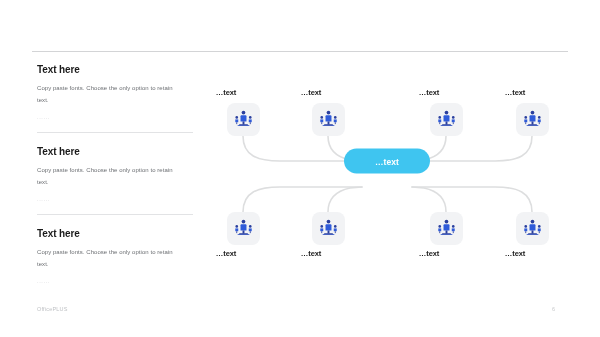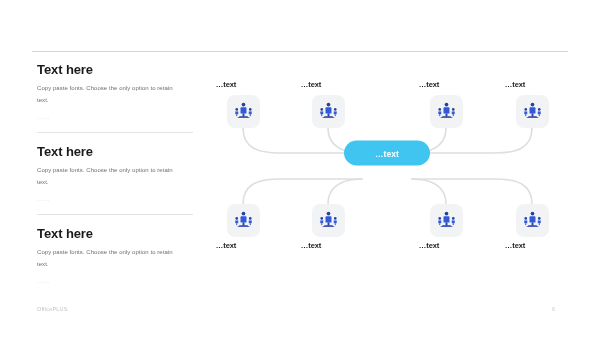--- a/index.html
+++ b/index.html
@@ -9,30 +9,30 @@
 
   .slide{position:absolute;inset:0;background:#fff;}
 
   
   .top-rule{position:absolute;left:32px;top:51px;width:536px;height:1px;
             background:#d3d4d6;}
 
   
   .left-col{position:absolute;left:37px;top:63px;width:156px;}
   .txtblock{position:relative;}
-  .txtblock .hd{font-size:13px;font-weight:bold;color:#1b1b1b;
+  .txtblock .hd{font-size:10px;font-weight:bold;color:#1b1b1b;
                 letter-spacing:-.1px;line-height:13px;margin:0 0 7px 0;}
   .txtblock .body{font-size:6px;color:#6c6f73;line-height:11.5px;
                   margin:0;letter-spacing:.05px;width:140px;}
   .txtblock .dots{font-size:5.5px;color:#c9cbcd;letter-spacing:.6px;
                   margin-top:7px;line-height:8px;}
   .blk-sep{height:1px;background:#e2e3e5;margin:11px 0 12px 0;width:156px;}
 
   
-  .map{position:absolute;left:210px;top:80px;width:380px;height:180px;}
+  .map{position:absolute;left:210px;top:88px;width:380px;height:180px;}
   .map svg.links{position:absolute;left:0;top:0;overflow:visible;}
 
   .node{position:absolute;width:33px;height:33px;border-radius:8px;
         background:#f2f3f5;display:flex;align-items:center;
         justify-content:center;}
   .node svg{display:block;}
 
   .nlabel{position:absolute;width:70px;text-align:center;
           font-size:7.5px;font-weight:bold;color:#1b1b1b;
           letter-spacing:-.1px;line-height:10px;}

